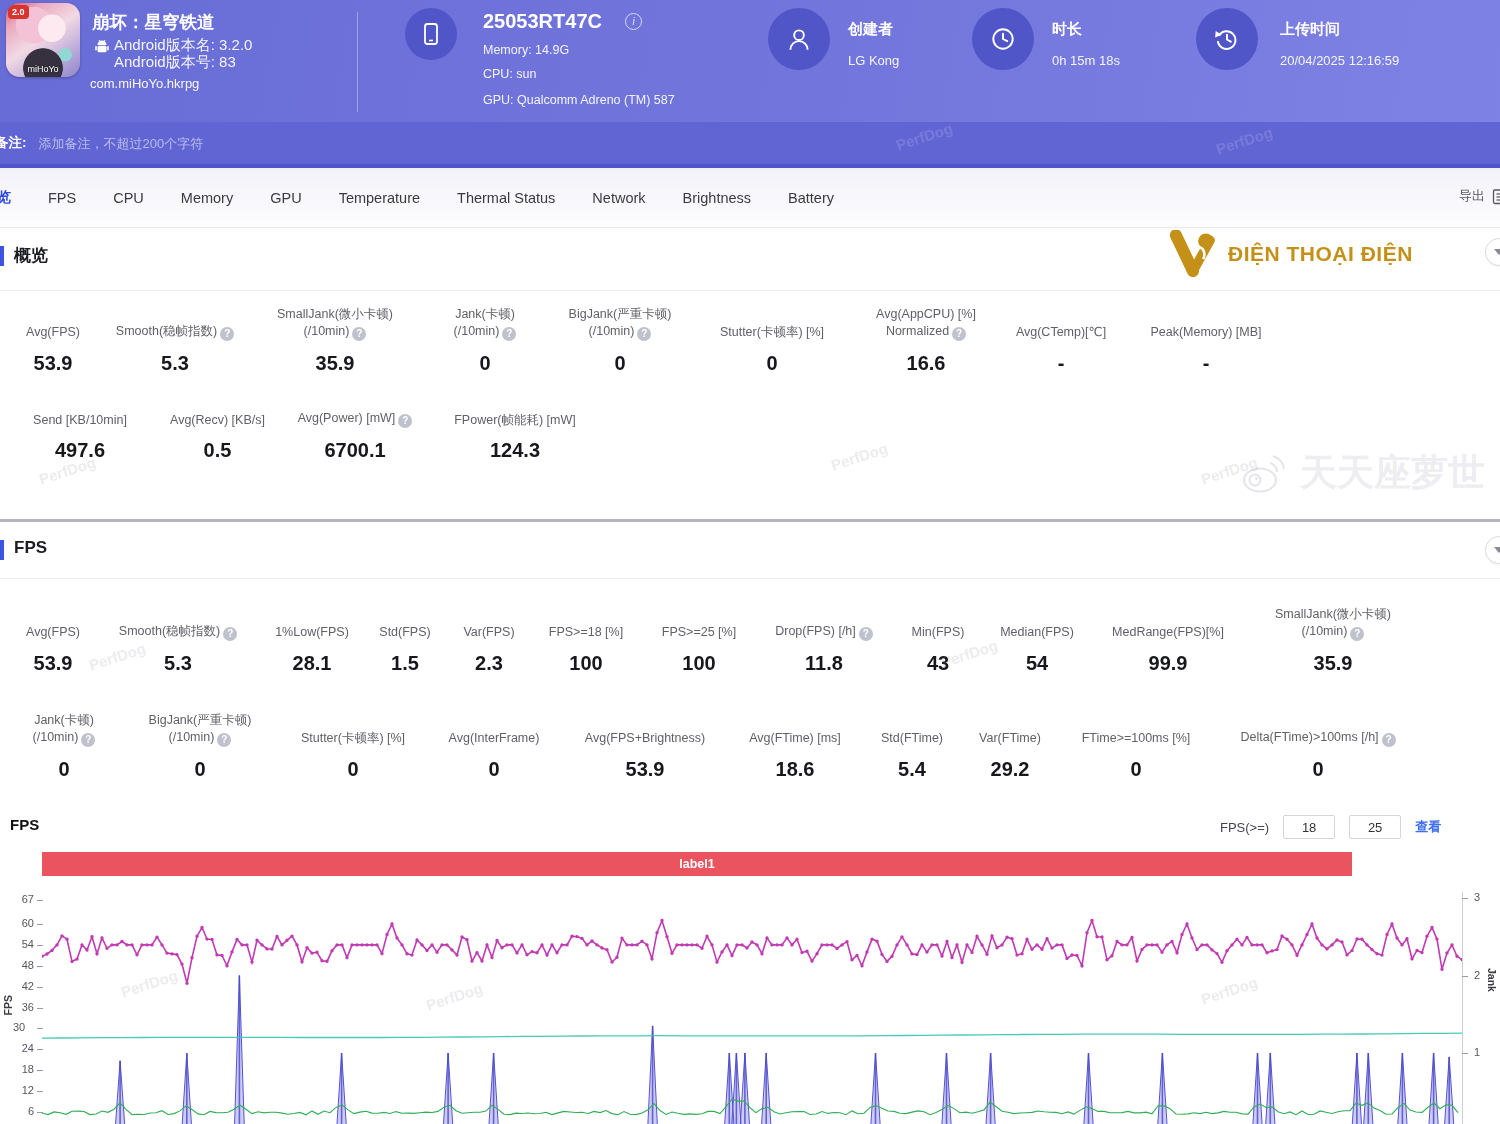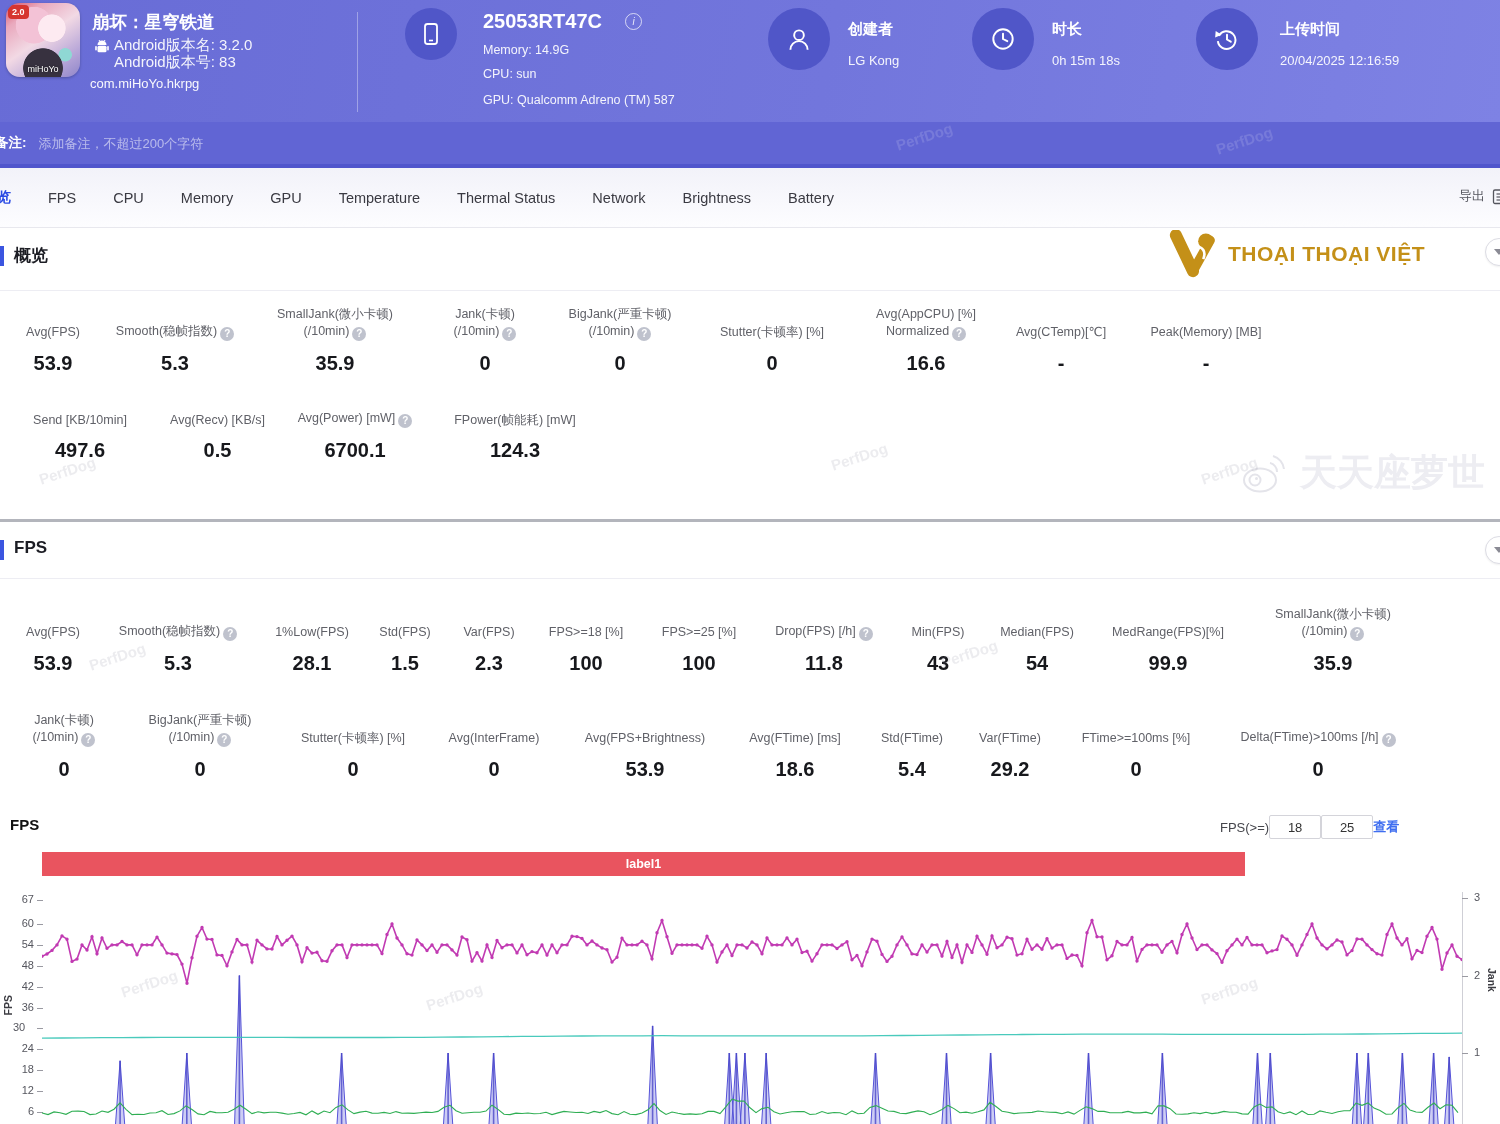--- a/index.html
+++ b/index.html
@@ -69,26 +69,26 @@
   .brand-logo{position:absolute;left:1166px;top:230px;display:flex;align-items:center;gap:8px;}
   .brand-text{font-size:21px;font-weight:800;color:#c49018;letter-spacing:.5px;white-space:nowrap;}
   
   .wm{position:absolute;font-size:15px;font-weight:bold;color:rgba(120,120,140,.14);transform:rotate(-18deg);pointer-events:none;}
   .wm.white{color:rgba(255,255,255,.14);}
   .social-wm{position:absolute;left:1240px;top:448px;display:flex;align-items:center;gap:10px;pointer-events:none;}
   .social-text{font-size:37px;font-weight:bold;color:#ededf2;white-space:nowrap;}
   
   .chart-area{position:absolute;left:0;top:800px;width:1500px;height:324px;}
   .chart-fps-label{position:absolute;left:10px;top:16px;font-size:15px;font-weight:bold;color:#111;}
-  .fps-ctrl{position:absolute;top:15px;left:1220px;display:flex;align-items:center;gap:0;}
+  .fps-ctrl{position:absolute;top:15px;left:1220px;display:flex;align-items:center;gap:14px;}
   .fps-ctrl-label{font-size:13px;color:#45464c;}
   .fps-input{width:52px;height:24px;border:1px solid #d4d4da;border-radius:2px;text-align:center;
        font-size:13px;color:#333;font-family:inherit;outline:none;box-sizing:border-box;}
   .fps-action{font-size:13px;font-weight:bold;color:#3f6ef0;cursor:pointer;}
-  .label-bar{position:absolute;left:42px;top:52px;width:1203px;height:24px;background:#e9545f;
+  .label-bar{position:absolute;left:42px;top:52px;width:1310px;height:24px;background:#e9545f;
        display:flex;align-items:center;justify-content:center;color:#fff;font-size:12.5px;font-weight:bold;}
   .tick-lab{position:absolute;width:30px;text-align:right;font-size:11px;color:#55565e;}
   .tick-dash{position:absolute;width:6px;height:1px;background:#9a9aa2;}
   .raxis-line{position:absolute;left:1462px;top:92px;width:1px;height:232px;background:#cfcfd6;}
   .rtick-lab{position:absolute;font-size:11px;color:#55565e;}
   .vlab{position:absolute;font-size:10.5px;font-weight:bold;color:#3c3c42;writing-mode:vertical-rl;}
   .vlab.left{transform:rotate(180deg);}
   svg.chart{position:absolute;left:42px;top:90px;}
 </style>
 </head>
@@ -190,21 +190,21 @@
 
   <div class="sec-tick" style="top:246px"></div>
   <div class="sec-title" style="top:244px">概览</div>
   <div class="brand-logo">
     <svg width="54" height="48" viewBox="0 0 60 56">
       <path d="M10 6 L30 48" stroke="#c49018" stroke-width="14" stroke-linecap="round" fill="none"></path>
       <path d="M30 48 L50 12" stroke="#c49018" stroke-width="11" stroke-linecap="round" fill="none"></path>
       <circle cx="45" cy="13" r="9" fill="#c49018"></circle>
       <path d="M38 20 q8 4 4 14" stroke="#fff" stroke-width="3" fill="none"></path>
     </svg>
-    <span class="brand-text">THOẠI THOẠI VIỆT</span>
+    <span class="brand-text">ĐIỆN THOẠI ĐIỆN</span>
   </div>
   <div class="collapse" style="top:238px"></div>
   <div class="thin-div" style="top:290px"></div>
   <div class="mrow" id="ov-row1" style="top:306px">
       <div class="mcell" style="width: 106px;">
         <div class="mlabel">Avg(FPS)</div>
         <div class="mvalue">53.9</div>
       </div>
       <div class="mcell" style="width: 138px;">
         <div class="mlabel">Smooth(稳帧指数)<span class="help">?</span></div>

